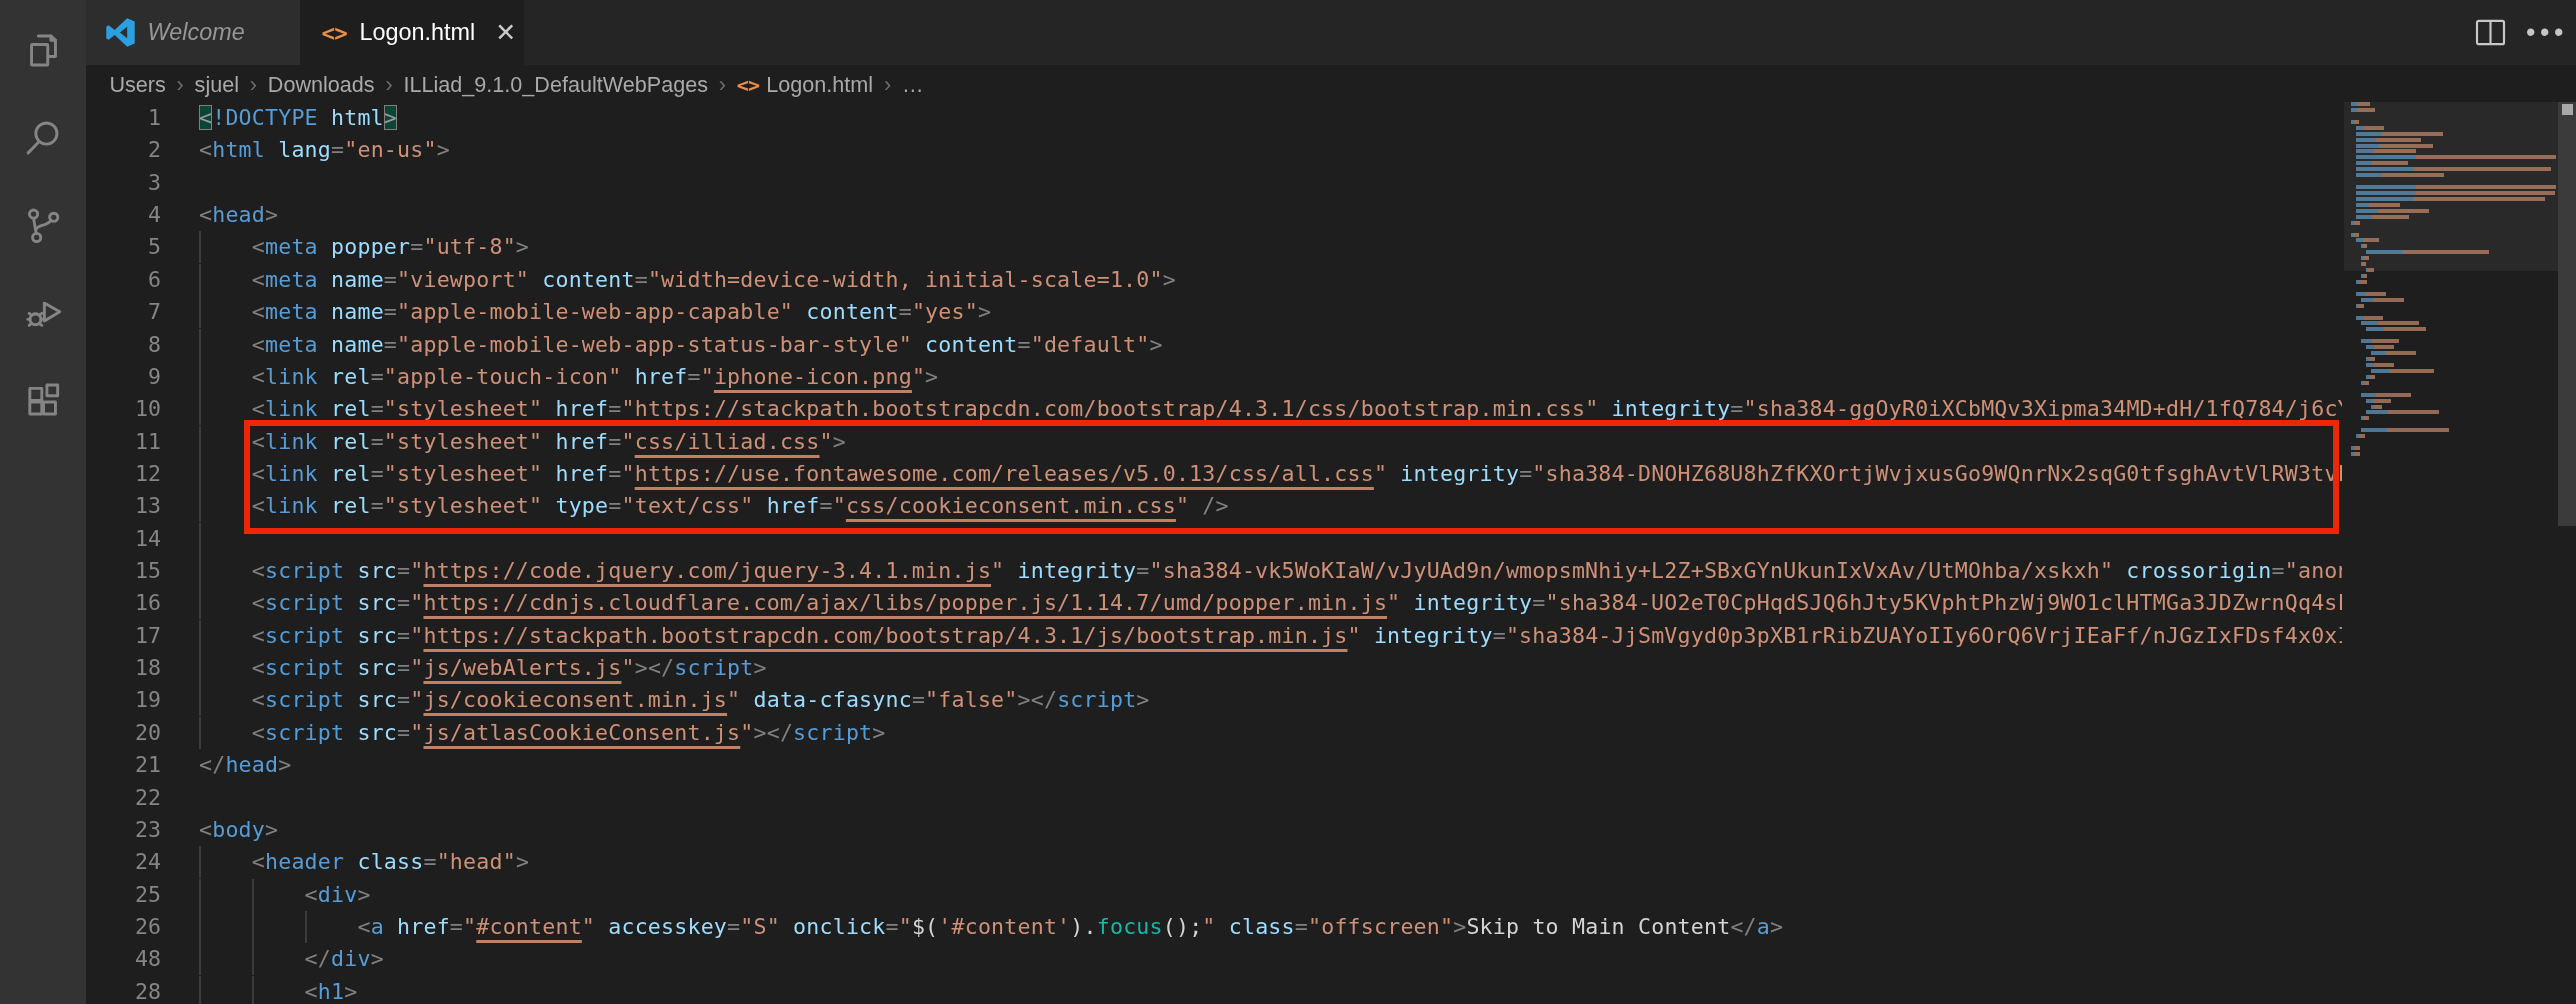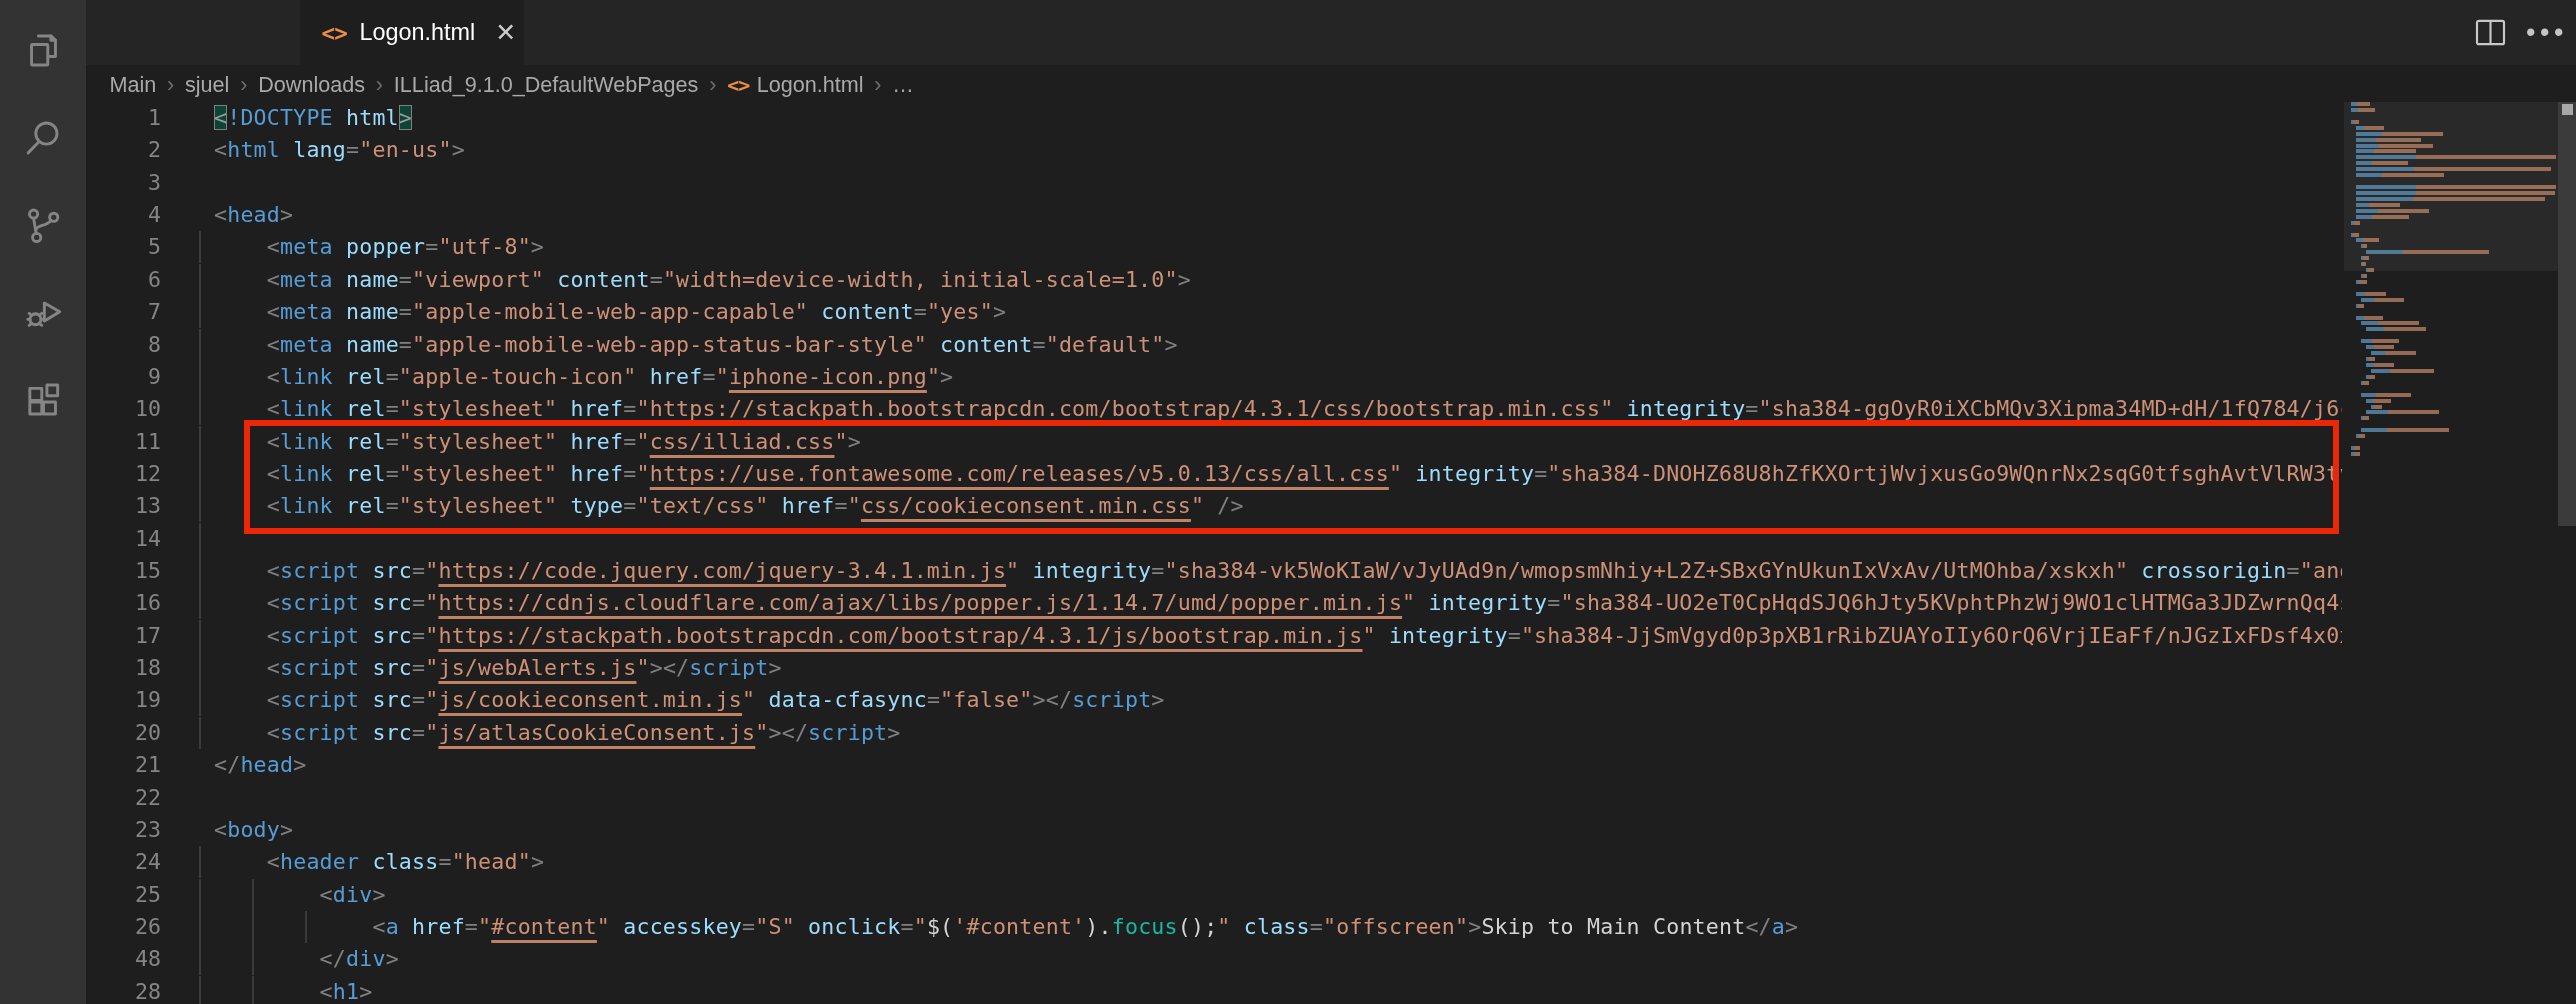--- a/index.html
+++ b/index.html
@@ -32,21 +32,21 @@
   .bc-sep{color:#6e6e6e;margin:0 10.8px;font-size:21.6px;}
   .bc-item{cursor:pointer;}
   .bc-ic{color:#ee8e44;font-family:"DejaVu Sans Mono",monospace;font-weight:bold;font-size:20px;margin-right:7.2px;letter-spacing:-0.9px;}
 
   
   #editor{position:absolute;left:86px;top:102px;width:2490px;height:902px;background:#1e1e1e;}
   #codeclip{position:absolute;left:0;top:0;width:2256px;height:902px;overflow:hidden;}
   .row{position:absolute;left:0;width:3056px;height:32px;line-height:32px;white-space:pre;
     font-family:"DejaVu Sans Mono",monospace;font-size:21.6px;letter-spacing:0.2px;}
   .ln{position:absolute;left:0;top:0;width:75px;text-align:right;color:#858585;letter-spacing:0;}
-  .codetxt{position:absolute;left:128px;top:0;}
+  .codetxt{position:absolute;left:113px;top:0;}
   .g{position:absolute;top:0;bottom:0;width:1.8px;background:#3b3b3b;}
   .t{color:#569cd6}.a{color:#9cdcfe}.s{color:#ce9178}.p{color:#808080}.w{color:#d4d4d4}.f{color:#14b8a6}
   .u{color:#ce9178;text-decoration:underline;text-decoration-thickness:2.7px;text-underline-offset:6.3px;text-decoration-color:#c08164;}
   .b{color:#9a9a9a;background:#0c4435;outline:1.8px solid #7f7f7f;outline-offset:-1.8px;}
 
   
   #redbox{position:absolute;left:158px;top:318px;width:2083px;height:102px;border:6.3px solid #ec2708;z-index:6;pointer-events:none;}
 
   
   #minimap{position:absolute;left:2258px;top:0;width:214px;height:902px;background:#1e1e1e;cursor:pointer;}
@@ -98,36 +98,42 @@
       <svg width="41" height="41" viewBox="0 0 24 24">
         <rect x="4" y="5.5" width="7" height="7"></rect>
           <rect x="4" y="13.5" width="7" height="7"></rect>
         <rect x="12" y="13.5" width="7" height="7"></rect>
           <rect x="14" y="3.5" width="6.3" height="6.3"></rect>
       </svg>
     </div>
   </div>
 
   <div id="tabbar">
+    <div class="tab" id="tab-welcome">
+      <svg class="vsc-logo" viewBox="0 0 100 100">
+        <path fill="#2ba0e0" d="M73 1 L30 41 L9 25 L1 29 L1 71 L9 75 L30 59 L73 99 L99 88 L99 12 Z M73 30 L73 70 L48 50 Z"></path>
+      </svg>
+      <span class="lbl">Welcome</span>
+    </div>
     <div class="tab" id="tab-logon">
       <span class="html-ic">&lt;&gt;</span>
       <span class="lbl">Logon.html</span>
       <span class="closex">✕</span>
     </div>
     <div class="tabact" id="act-split">
       <svg class="ic" width="31" height="27" viewBox="0 0 34 30">
           <rect x="2" y="2" width="30" height="26" rx="2"></rect>
           <path d="M17 2 V28"></path>
         </svg>
     </div>
     <div class="tabact" id="act-more">•••</div>
   </div>
 
   <div id="breadcrumb">
-      <span class="bc-item">Main</span>
+      <span class="bc-item">Users</span>
       <span class="bc-sep">›</span>
       <span class="bc-item">sjuel</span>
       <span class="bc-sep">›</span>
       <span class="bc-item">Downloads</span>
       <span class="bc-sep">›</span>
       <span class="bc-item">ILLiad_9.1.0_DefaultWebPages</span>
       <span class="bc-sep">›</span>
       <span class="bc-ic">&lt;&gt;</span>
       <span class="bc-item">Logon.html</span>
       <span class="bc-sep">›</span>

